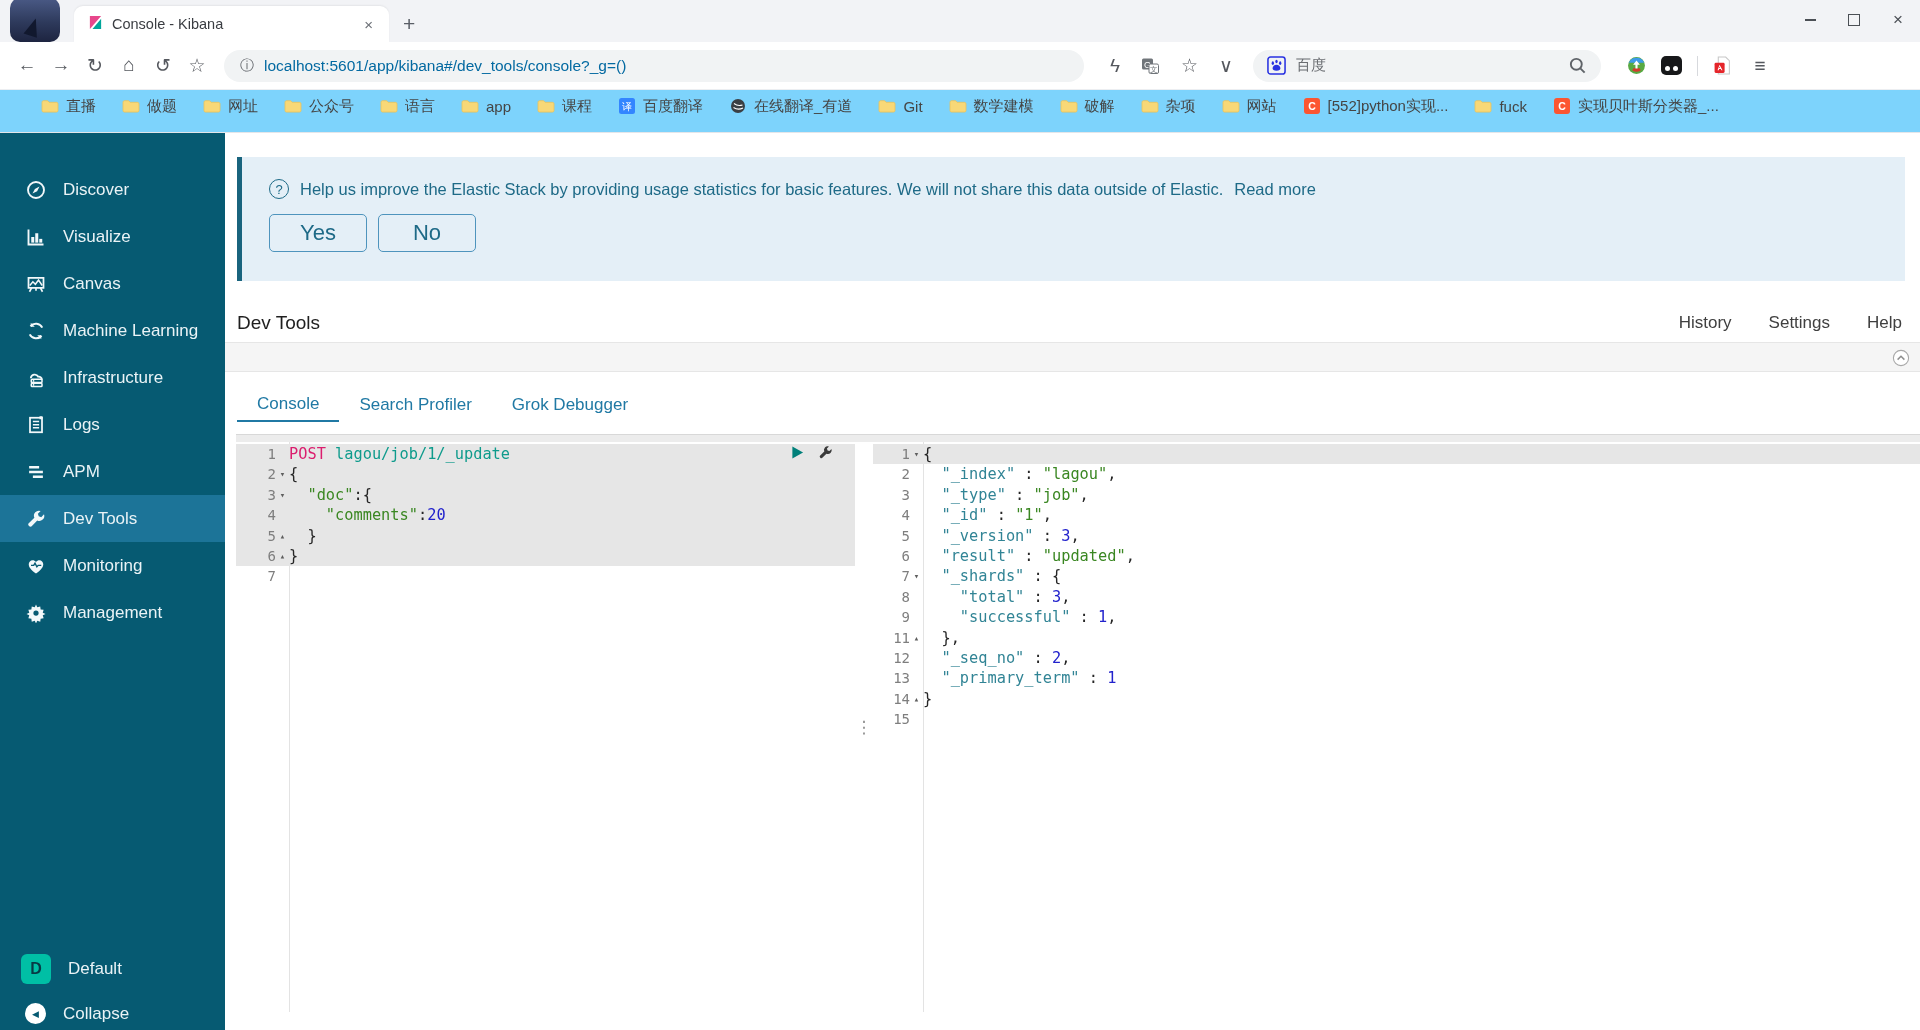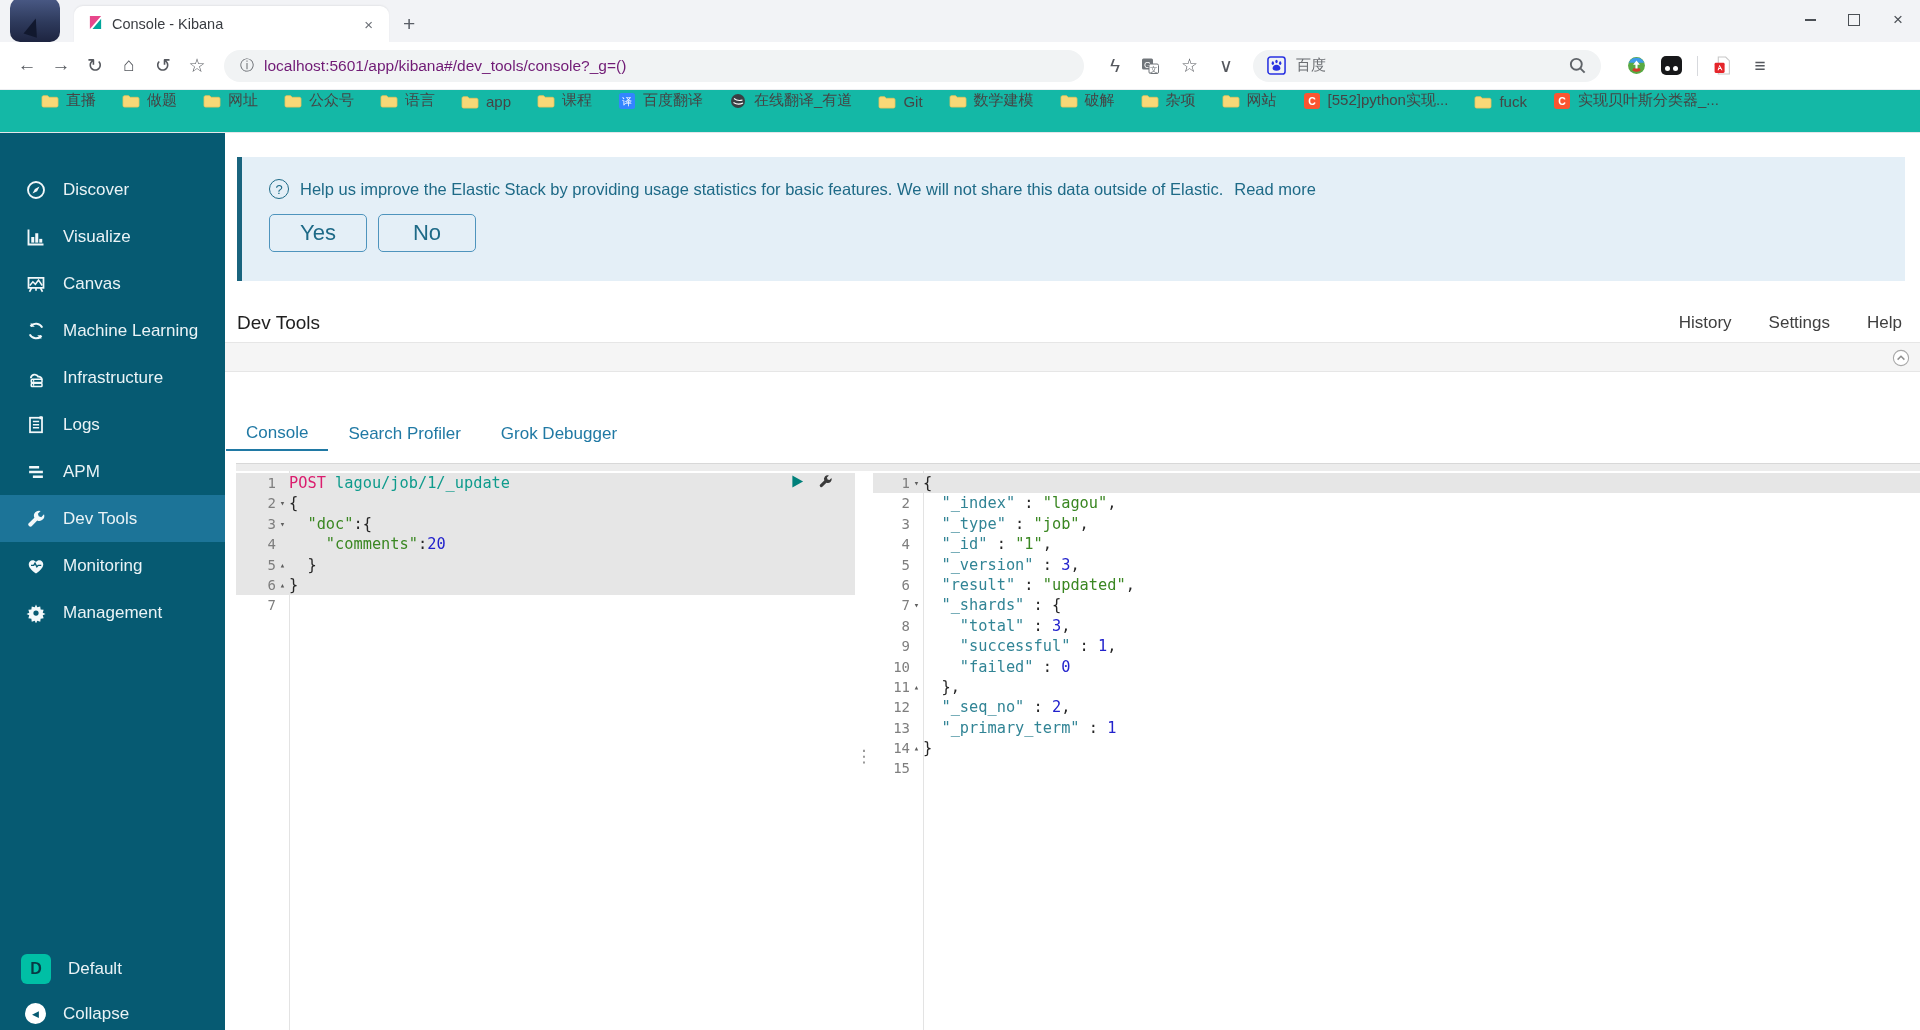--- a/index.html
+++ b/index.html
@@ -20,33 +20,33 @@
   .wincontrols{position:absolute;right:0;top:0;height:40px;display:flex;align-items:center}
   .winbtn{width:44px;height:40px;display:flex;align-items:center;justify-content:center;color:#4b4f55}
   .win-min::before{content:"";width:11px;height:1.6px;background:#4b4f55}
   .win-max::before{content:"";width:10px;height:10px;border:1.5px solid #4b4f55}
   .win-close{font-size:17px}
   .toolbar{height:48px;background:#fff;display:flex;align-items:center;padding:0 14px;gap:8px;border-bottom:1px solid #eceef1}
   .tb-icon{font-size:19px;color:#55585e;width:26px;text-align:center;flex:0 0 auto}
   .addressbar{flex:1;max-width:860px;height:32px;background:#f1f3f4;border-radius:17px;display:flex;align-items:center;
     padding:0 16px;gap:10px;margin-left:6px}
   .info-i{font-size:14px;color:#5f6368}
-  .urltext{font-size:15.5px;color:#701a75;white-space:nowrap;overflow:hidden}
+  .urltext{font-size:15.5px;color:#0369a1;white-space:nowrap;overflow:hidden}
   .addr-cluster{display:flex;align-items:center;gap:21px;padding:0 12px 0 18px}
   .addr-cluster .tb-icon{width:auto}
   .searchbox{width:348px;height:32px;background:#f1f3f4;border-radius:17px;display:flex;align-items:center;
     padding:0 14px;gap:10px;flex:0 0 auto}
   .searchbox .engine{font-size:15px;color:#6a6d71;flex:1}
   .right-cluster{display:flex;align-items:center;gap:15px;padding-left:18px}
   .icon16 svg{width:19px;height:19px;display:block}
   .ext-icon{width:21px;height:19px;background:#17181a;border-radius:5px;position:relative}
   .ext-icon::before,.ext-icon::after{content:"";position:absolute;bottom:4px;width:5px;height:5px;border-radius:50%;background:#fff}
   .ext-icon::before{left:4px}.ext-icon::after{right:4px}
   .vdiv{width:1px;height:20px;background:#d7d9dd}
-  .bookmarks{height:43px;background:#14b8a6;display:flex;align-items:flex-end;padding:0 0 22px 28px;border-bottom:1px solid #e4e6ea}
+  .bookmarks{height:43px;background:#7dd3fc;display:flex;align-items:center;padding:0 0 10px 28px;border-bottom:1px solid #e4e6ea}
   .bm-item{display:flex;align-items:center;gap:7px;padding:0 13px;font-size:15px;color:#454545;white-space:nowrap}
   .bm-icon svg{width:18px;height:16px;display:block}
   
   .content{display:flex;height:897px}
   .sidebar{width:225px;background:var(--sidebar_bg);color:#eaf3f6;position:relative;flex:0 0 auto}
   .logo{display:flex;align-items:center;gap:12px;margin:15px 0 0 13px;height:46px}
   .logo svg{width:42px;height:42px}
   .logo .word{font-size:29px;font-weight:bold;letter-spacing:.5px;color:#fff}
   .nav{margin-top:33px}
   .nav-item{height:47px;display:flex;align-items:center;cursor:default}
@@ -73,21 +73,21 @@
     color:var(--banner_text);font-size:22px;font-family:"Liberation Sans",sans-serif}
   
   .dt-header{margin:28px 18px 0 12px;display:flex;align-items:center;justify-content:space-between;height:27px}
   .dt-title{font-size:19px;color:#1f1f1f}
   .dt-menu{display:flex;gap:37px}
   .dt-menu span{font-size:17px;color:#404040}
   
   .strip{margin-top:6px;height:30px;background:#f5f5f5;border-top:1px solid #e6e6e6;border-bottom:1px solid #e6e6e6;position:relative}
   .strip .collapse-up{position:absolute;right:10px;top:6px;width:18px;height:18px}
   
-  .tabsrow{margin-top:45px;height:34px;display:flex;padding-left:1px}
+  .tabsrow{margin-top:16px;height:34px;display:flex;padding-left:12px}
   .ktab{padding:0 20px;font-size:17px;color:var(--tab_blue);display:flex;align-items:center}
   .ktab.active{border-bottom:2px solid var(--tab_blue)}
   
   .editor-wrap{margin:12px 0 0 11px;height:578px}
   .topstrip{height:8px;background:#ececec;border-top:1px solid #d8d8d8}
   .panes{display:flex;height:570px}
   .pane{position:relative;overflow:hidden;padding-top:2px;background:#fff}
   .pane-left{width:619px;flex:0 0 auto}
   .divider{width:18px;display:flex;align-items:center;justify-content:center;color:#8f8f8f;font-size:17px}
   .pane-right{flex:1}
@@ -526,21 +526,20 @@
             <div class="gutline"></div>
           <div class="cl hl"><span class="gut">1</span><span class="foldcol">▾</span><span class="code"><span class="tk-punc">{</span></span></div>
               <div class="cl"><span class="gut">2</span><span class="foldcol"></span><span class="code"><span class="tk-punc">  </span><span class="tk-key">"_index"</span><span class="tk-punc"> : </span><span class="tk-str">"lagou"</span><span class="tk-punc">,</span></span></div>
               <div class="cl"><span class="gut">3</span><span class="foldcol"></span><span class="code"><span class="tk-punc">  </span><span class="tk-key">"_type"</span><span class="tk-punc"> : </span><span class="tk-str">"job"</span><span class="tk-punc">,</span></span></div>
               <div class="cl"><span class="gut">4</span><span class="foldcol"></span><span class="code"><span class="tk-punc">  </span><span class="tk-key">"_id"</span><span class="tk-punc"> : </span><span class="tk-str">"1"</span><span class="tk-punc">,</span></span></div>
               <div class="cl"><span class="gut">5</span><span class="foldcol"></span><span class="code"><span class="tk-punc">  </span><span class="tk-key">"_version"</span><span class="tk-punc"> : </span><span class="tk-num">3</span><span class="tk-punc">,</span></span></div>
               <div class="cl"><span class="gut">6</span><span class="foldcol"></span><span class="code"><span class="tk-punc">  </span><span class="tk-key">"result"</span><span class="tk-punc"> : </span><span class="tk-str">"updated"</span><span class="tk-punc">,</span></span></div>
               <div class="cl"><span class="gut">7</span><span class="foldcol">▾</span><span class="code"><span class="tk-punc">  </span><span class="tk-key">"_shards"</span><span class="tk-punc"> : {</span></span></div>
               <div class="cl"><span class="gut">8</span><span class="foldcol"></span><span class="code"><span class="tk-punc">    </span><span class="tk-key">"total"</span><span class="tk-punc"> : </span><span class="tk-num">3</span><span class="tk-punc">,</span></span></div>
               <div class="cl"><span class="gut">9</span><span class="foldcol"></span><span class="code"><span class="tk-punc">    </span><span class="tk-key">"successful"</span><span class="tk-punc"> : </span><span class="tk-num">1</span><span class="tk-punc">,</span></span></div>
-              <div class="cl"><span class="gut">10</span><span class="foldcol"></span><span class="code"><span class="tk-punc">    </span><span class="tk-key">"failed"</span><span class="tk-punc"> : </span><span class="tk-num">0</span></span></div>
               <div class="cl"><span class="gut">11</span><span class="foldcol">▴</span><span class="code"><span class="tk-punc">  },</span></span></div>
               <div class="cl"><span class="gut">12</span><span class="foldcol"></span><span class="code"><span class="tk-punc">  </span><span class="tk-key">"_seq_no"</span><span class="tk-punc"> : </span><span class="tk-num">2</span><span class="tk-punc">,</span></span></div>
               <div class="cl"><span class="gut">13</span><span class="foldcol"></span><span class="code"><span class="tk-punc">  </span><span class="tk-key">"_primary_term"</span><span class="tk-punc"> : </span><span class="tk-num">1</span></span></div>
               <div class="cl"><span class="gut">14</span><span class="foldcol">▴</span><span class="code"><span class="tk-punc">}</span></span></div>
               <div class="cl"><span class="gut">15</span><span class="foldcol"></span><span class="code"></span></div>
             </div>
         </div>
       </div>
     </main>
   </div>

